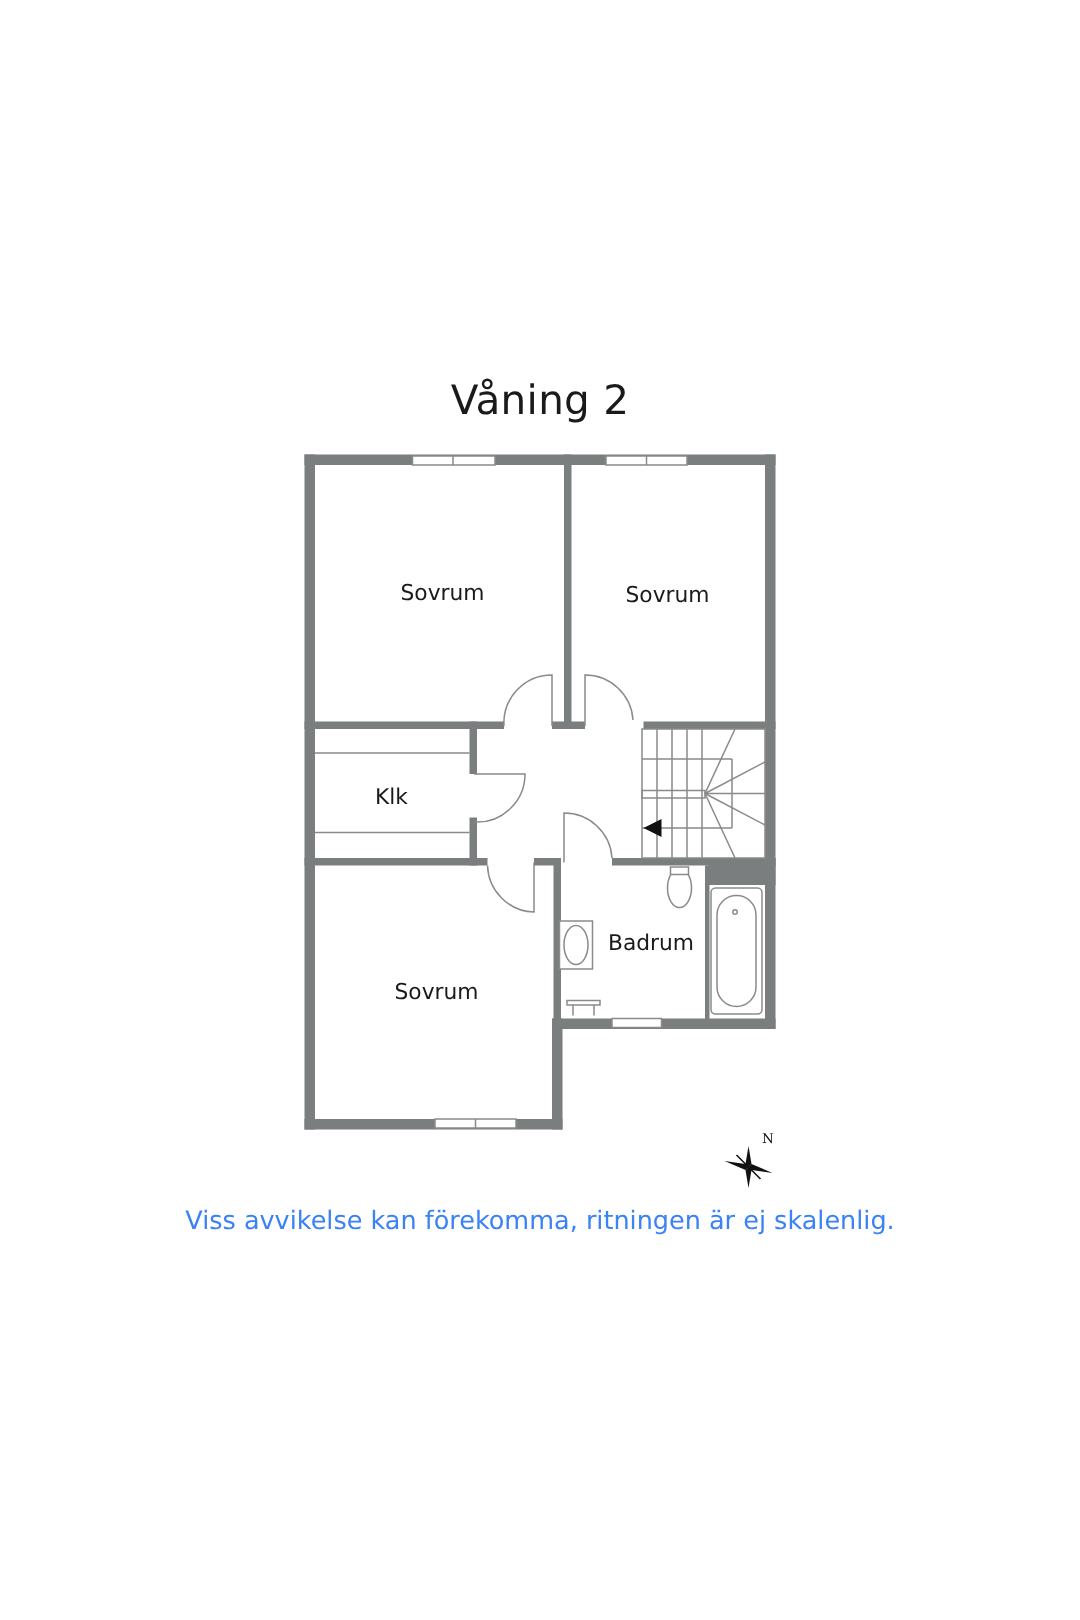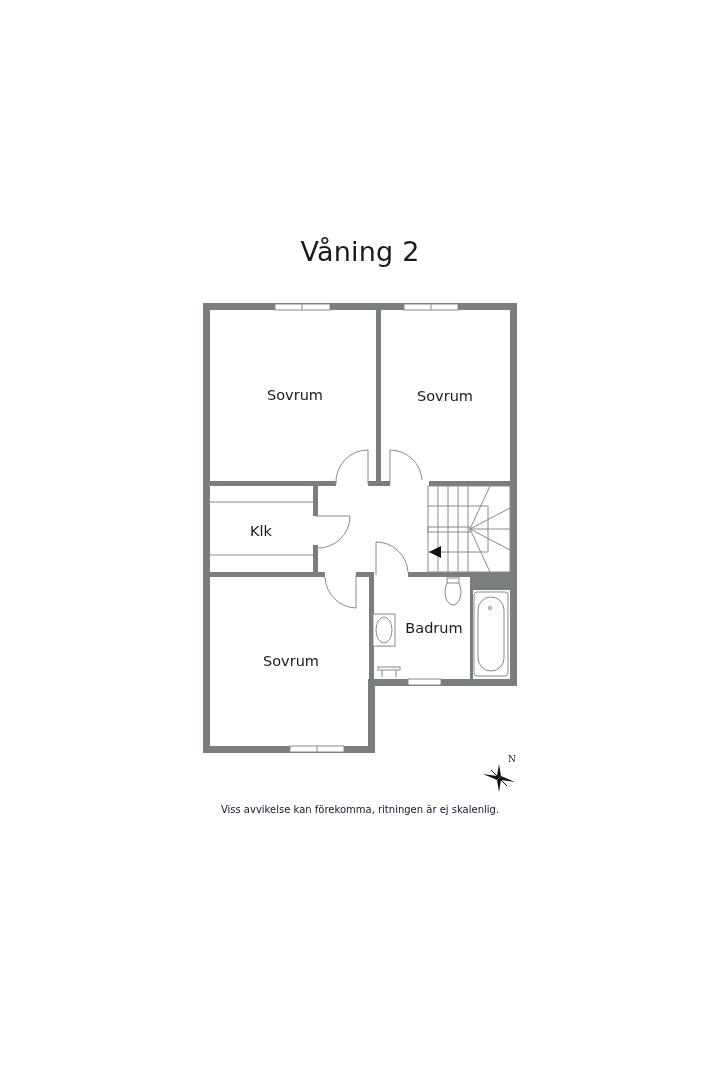--- a/index.html
+++ b/index.html
@@ -1,20 +1,20 @@
 <!DOCTYPE html>
 <html><head>
 <meta charset="utf-8">
 <style>
   html, body { margin:0; padding:0; background:#ffffff; }
   body { width:720px; height:1080px; position:relative; overflow:hidden; font-family:"DejaVu Sans", sans-serif; }
-  .title { position:absolute; left:0; width:720px; top:236px; text-align:center; font-size:27px; color:#1a1a1a; font-family:"DejaVu Sans", sans-serif; letter-spacing:0.2px; }
+  .title { position:absolute; left:0; width:720px; top:252px; text-align:center; font-size:27px; color:#1a1a1a; font-family:"DejaVu Sans", sans-serif; letter-spacing:0.2px; }
   .plan { position:absolute; left:0; top:0; }
   .room-label { font-family:"DejaVu Sans", sans-serif; font-size:14.5px; fill:#1a1a1a; }
-  .note { position:absolute; left:0; width:720px; top:804px; text-align:center; font-size:10px; color:#0f172a; font-family:"DejaVu Sans", sans-serif; }
+  .note { position:absolute; left:0; width:720px; top:804px; text-align:center; font-size:17px; color:#3b82f6; font-family:"DejaVu Sans", sans-serif; }
 </style>
 </head>
 <body>
 
 <div class="title">Våning 2</div>
 
 <svg class="plan" width="720" height="1080" viewBox="0 0 720 1080">
   <g fill="#7b7e7f">
 
     <rect x="203" y="303" width="314" height="7"></rect>

